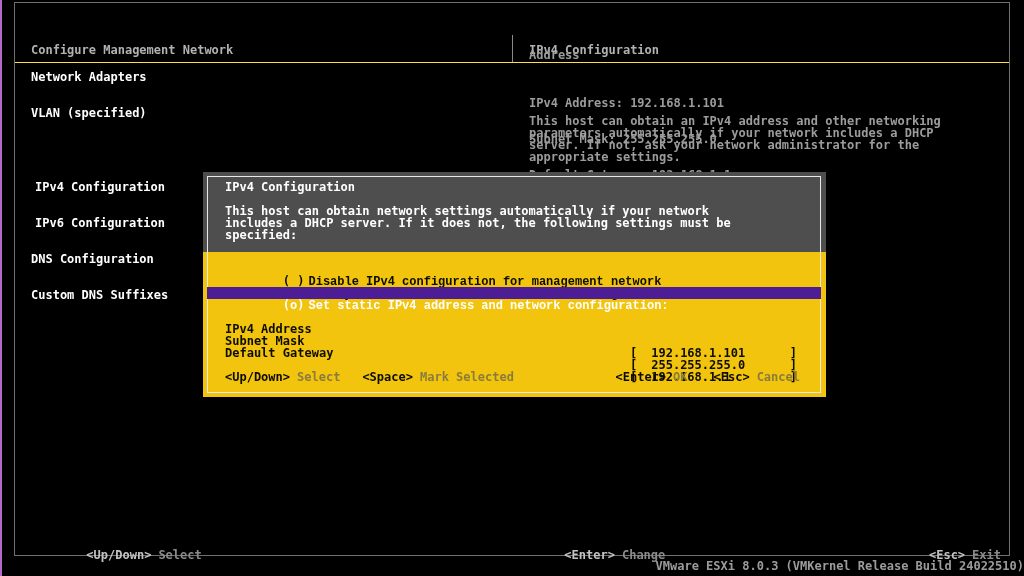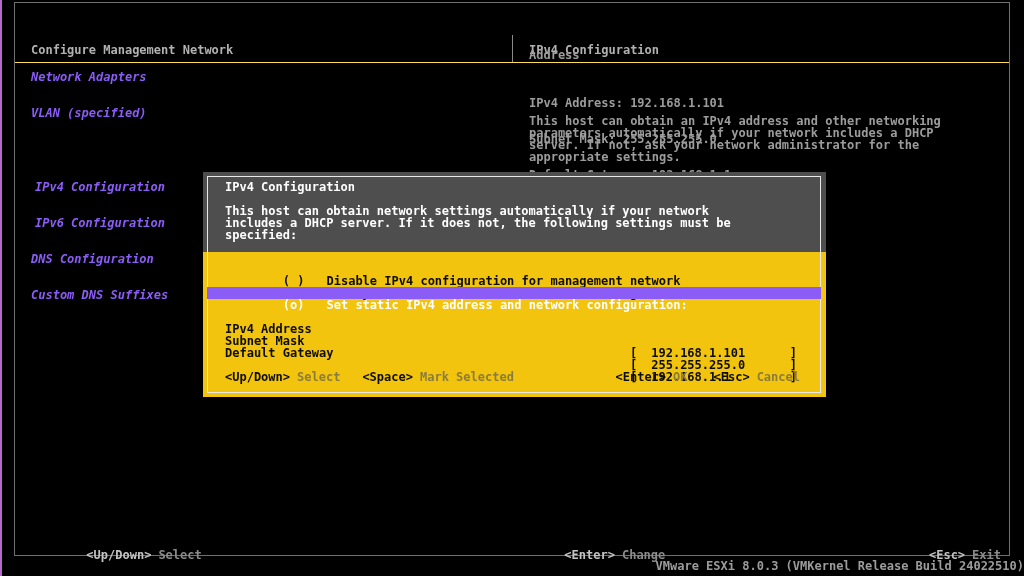--- a/index.html
+++ b/index.html
@@ -29,21 +29,21 @@
   .title-row .cell-divider {
     position: absolute; left: 497px; top: 0; bottom: 0; width: 1px;
     background: #8a8a8a;
   }
   .panel-title { position: absolute; top: 9px; color: #b2b2b2; white-space: pre; }
   .panel-title.left { left: 16px; }
   .panel-title.right { left: 514px; }
 
   
   .menu { position: absolute; left: 16px; top: 44px; white-space: pre; }
-  .menu-item { height: 12px; color: #8b5cf6; font-style: italic; }
+  .menu-item { height: 12px; color: #ffffff; }
   .menu-gap { height: 14px; }
   .menu-item.indent { padding-left: 4px; }
 
   
   .rp-mode { position: absolute; left: 514px; top: 46px; white-space: pre; }
   .rp-info { position: absolute; left: 514px; top: 70px; white-space: pre; }
   .rp-info div { height: 12px; }
   .rp-desc { position: absolute; left: 514px; top: 112px; width: 432px; line-height: 12px; }
 
   
@@ -75,24 +75,24 @@
   }
   .dialog-title { position: absolute; left: 22px; top: 9px; color: #ffffff; white-space: pre; }
   .dialog-desc { position: absolute; left: 22px; top: 33px; width: 528px; color: #ffffff; line-height: 12px; }
   .dialog-body {
     position: absolute; left: 0; top: 80px; right: 0; bottom: 0;
     background: #f2c40e; color: #0d0d00;
   }
   .options { position: absolute; left: 0; right: 0; top: 11px; }
   .option-row { height: 12px; padding-left: 22px; white-space: pre; }
   .option-row .marker { display: inline-block; }
-  .option-row .olabel { margin-left: 22px; }
+  .option-row .olabel { margin-left: 4px; font-family: Liberation Mono, monospace; }
   .option-row.selected {
     margin-left: 4px; margin-right: 5px; padding-left: 18px;
-    background: #8b5cf6; color: #ffffff; position: relative; z-index: 6;
+    background: #4c1d95; color: #ffffff; position: relative; z-index: 6;
   }
   .fields { position: absolute; left: 0; right: 0; top: 59px; }
   .field-row { height: 12px; position: relative; white-space: pre; }
   .field-row .flabel { position: absolute; left: 22px; }
   .field-box {
     position: absolute; left: 427px; width: 167px;
     display: flex;
   }
   .field-box .val { flex: 1; padding-left: 14px; }
   .dialog-hints {

